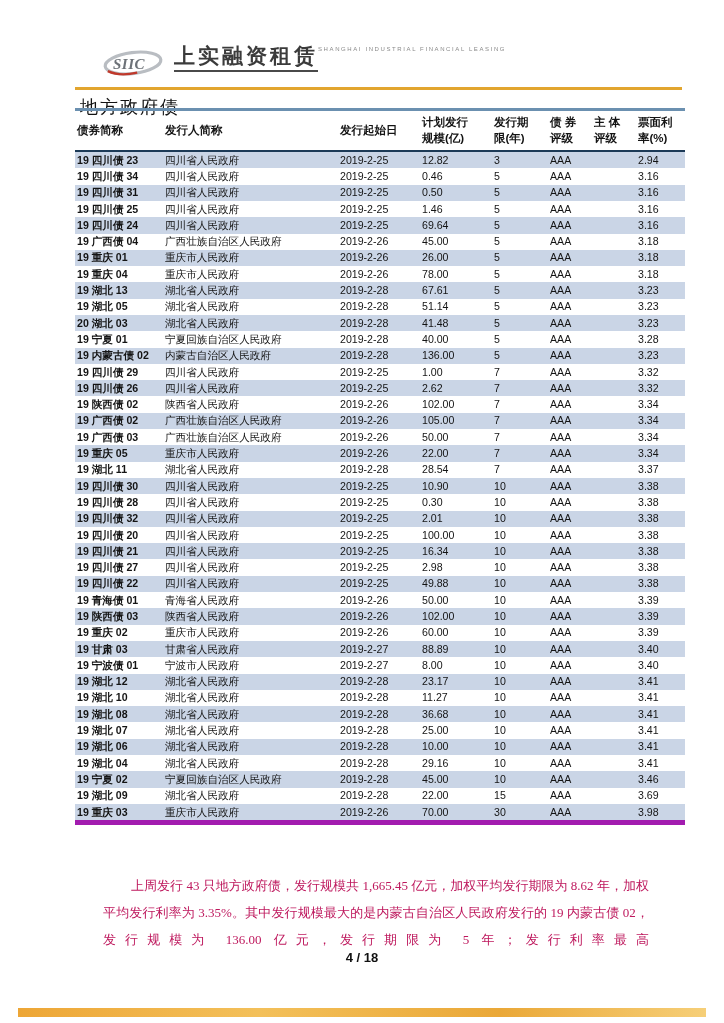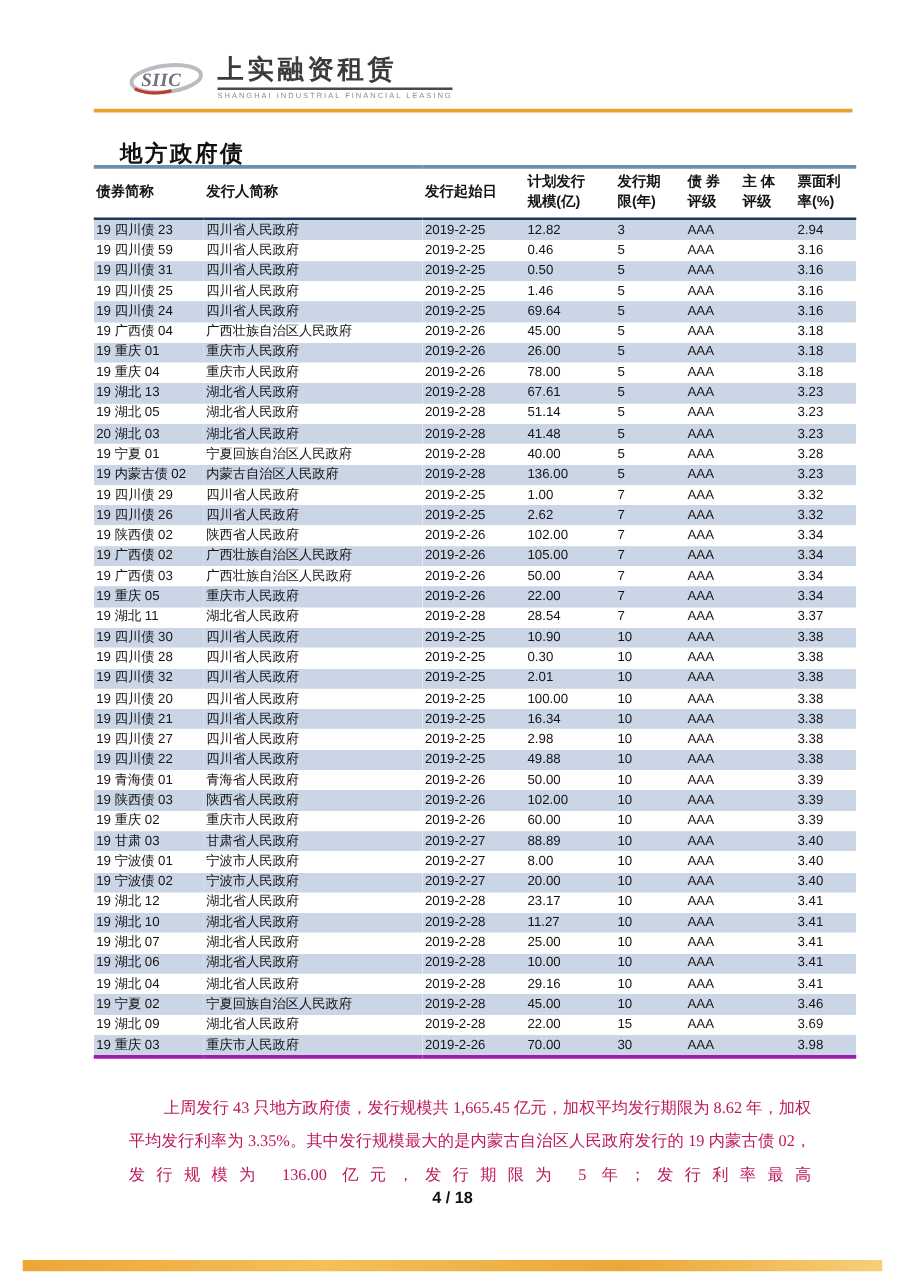--- a/index.html
+++ b/index.html
@@ -3,51 +3,51 @@
 <meta charset="utf-8">
 <style>
   html,body{margin:0;padding:0;background:#ffffff;}
   .page{
     position:relative;width:688px;height:1023px;margin:0 auto;background:#ffffff;
     font-family:"Liberation Sans","DejaVu Sans",sans-serif;color:#141414;overflow:hidden;
   }
   
   .brand{position:absolute;left:84px;top:44px;display:flex;align-items:flex-start;}
   .logo-mark{margin-right:10px;margin-top:3px;}
-  .brand-text{display:flex;flex-direction:column;}
+  .brand-text{display:flex;flex-direction:row;}
   .brand-cn{
     font-size:21px;font-weight:bold;color:#3b3b3b;letter-spacing:3px;
     border-bottom:2px solid #4a4a4a;padding-bottom:3px;line-height:1.1;
   }
   .brand-en{font-size:6px;color:#8a8a8a;letter-spacing:1.6px;margin-top:2px;white-space:nowrap;}
   
   .gold-rule{position:absolute;left:57px;right:24px;top:87px;height:3px;background:#e2a52e;}
   .section-title{
-    position:absolute;left:62px;top:95px;margin:16px;font-size:18px;font-weight:bold;
+    position:absolute;left:62px;top:95px;margin:0;font-size:18px;font-weight:normal;
     color:#111;letter-spacing:2px;
   }
   
   table.bond{
-    position:absolute;left:57px;top:132px;width:610px;border-collapse:collapse;
-    table-layout:fixed;border-bottom:3px solid #a21caf;
+    position:absolute;left:57px;top:108px;width:610px;border-collapse:collapse;
+    table-layout:fixed;border-bottom:5px solid #a21caf;
   }
   table.bond col.c1{width:88px;}  table.bond col.c2{width:175px;}
   table.bond col.c3{width:82px;}  table.bond col.c4{width:72px;}
   table.bond col.c5{width:56px;}  table.bond col.c6{width:44px;}
   table.bond col.c7{width:44px;}  table.bond col.c8{width:49px;}
   table.bond thead th{
     border-top:3px solid #6b90b0;border-bottom:2px solid #1c3a57;
     font-size:11.5px;font-weight:bold;text-align:left;vertical-align:middle;
     padding:4px 2px;white-space:pre-line;line-height:1.35;color:#141414;
   }
   table.bond tbody td{
     font-size:10.6px;height:16.3px;padding:0 2px;line-height:15px;
     white-space:nowrap;overflow:hidden;vertical-align:middle;color:#141414;
   }
-  table.bond tbody td:first-child{font-weight:normal;}
+  table.bond tbody td:first-child{font-weight:bold;}
   table.bond tbody tr:nth-child(odd){background:#cad5e6;}
   
   .summary{
     position:absolute;left:85px;right:57px;top:872px;margin:0;
     font-size:13px;line-height:27px;color:#be185d;
     text-align:justify;text-align-last:justify;text-indent:28px;font-family:Liberation Serif, serif;
   }
   
   .page-number{
     position:absolute;left:0;right:0;top:950px;text-align:center;
@@ -114,21 +114,21 @@
           <td>19 四川债 23</td>
           <td>四川省人民政府</td>
           <td>2019-2-25</td>
           <td>12.82</td>
           <td>3</td>
           <td>AAA</td>
           <td></td>
           <td>2.94</td>
         </tr>
         <tr>
-          <td>19 四川债 59</td>
+          <td>19 四川债 34</td>
           <td>四川省人民政府</td>
           <td>2019-2-25</td>
           <td>0.46</td>
           <td>5</td>
           <td>AAA</td>
           <td></td>
           <td>3.16</td>
         </tr>
         <tr>
           <td>19 四川债 31</td>
@@ -424,44 +424,44 @@
           <td>19 宁波债 01</td>
           <td>宁波市人民政府</td>
           <td>2019-2-27</td>
           <td>8.00</td>
           <td>10</td>
           <td>AAA</td>
           <td></td>
           <td>3.40</td>
         </tr>
         <tr>
-          <td>19 宁波债 02</td>
-          <td>宁波市人民政府</td>
-          <td>2019-2-27</td>
-          <td>20.00</td>
-          <td>10</td>
-          <td>AAA</td>
-          <td></td>
-          <td>3.40</td>
-        </tr>
-        <tr>
           <td>19 湖北 12</td>
           <td>湖北省人民政府</td>
           <td>2019-2-28</td>
           <td>23.17</td>
           <td>10</td>
           <td>AAA</td>
           <td></td>
           <td>3.41</td>
         </tr>
         <tr>
           <td>19 湖北 10</td>
           <td>湖北省人民政府</td>
           <td>2019-2-28</td>
           <td>11.27</td>
+          <td>10</td>
+          <td>AAA</td>
+          <td></td>
+          <td>3.41</td>
+        </tr>
+        <tr>
+          <td>19 湖北 08</td>
+          <td>湖北省人民政府</td>
+          <td>2019-2-28</td>
+          <td>36.68</td>
           <td>10</td>
           <td>AAA</td>
           <td></td>
           <td>3.41</td>
         </tr>
         <tr>
           <td>19 湖北 07</td>
           <td>湖北省人民政府</td>
           <td>2019-2-28</td>
           <td>25.00</td>

